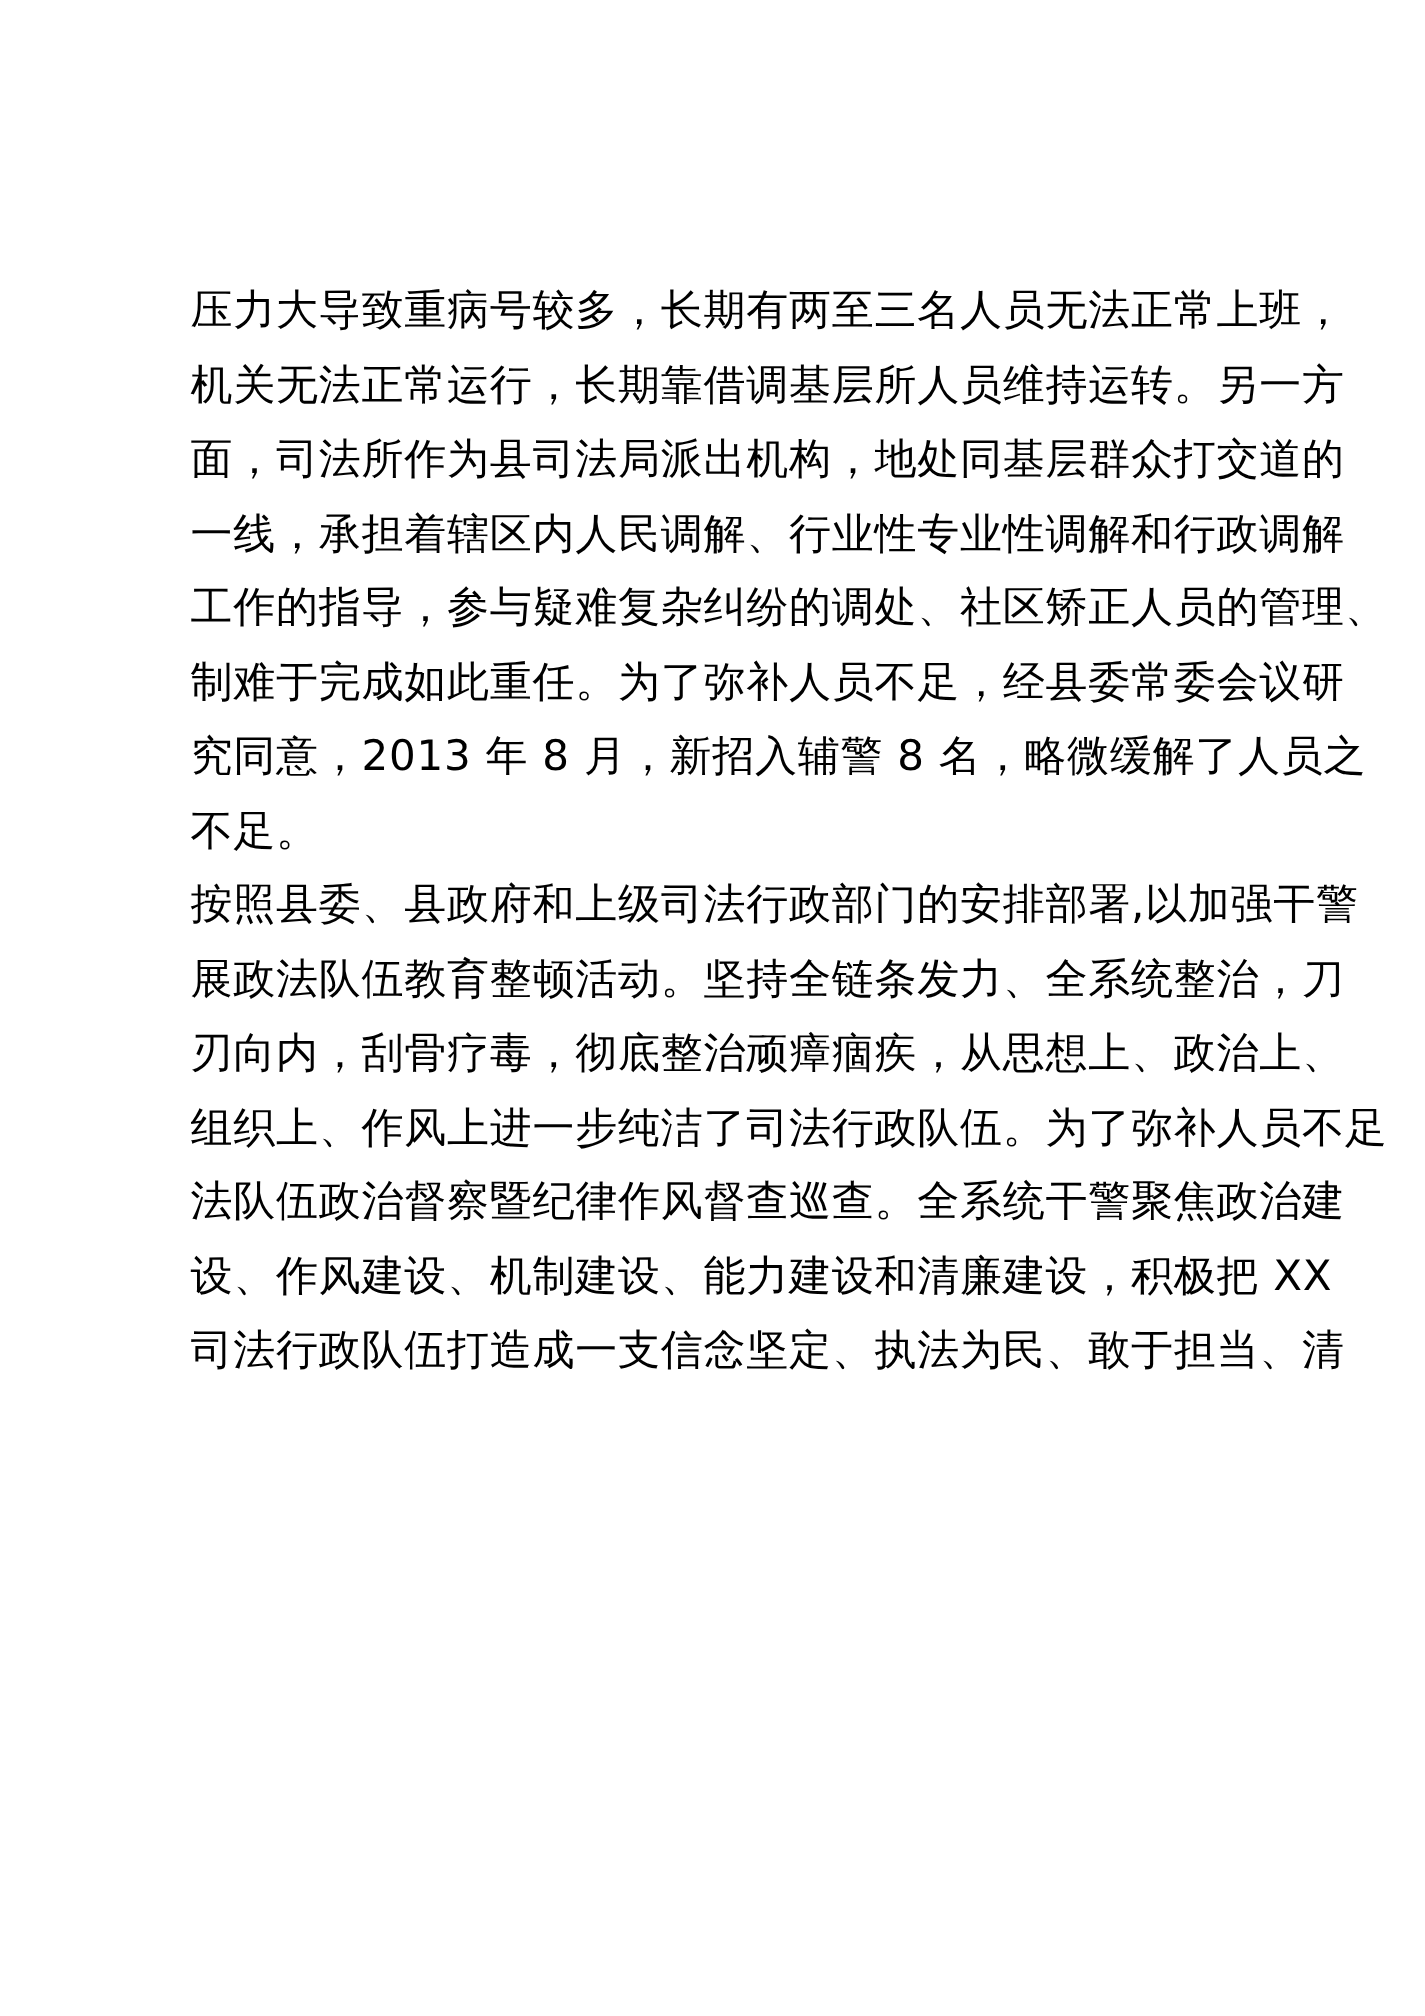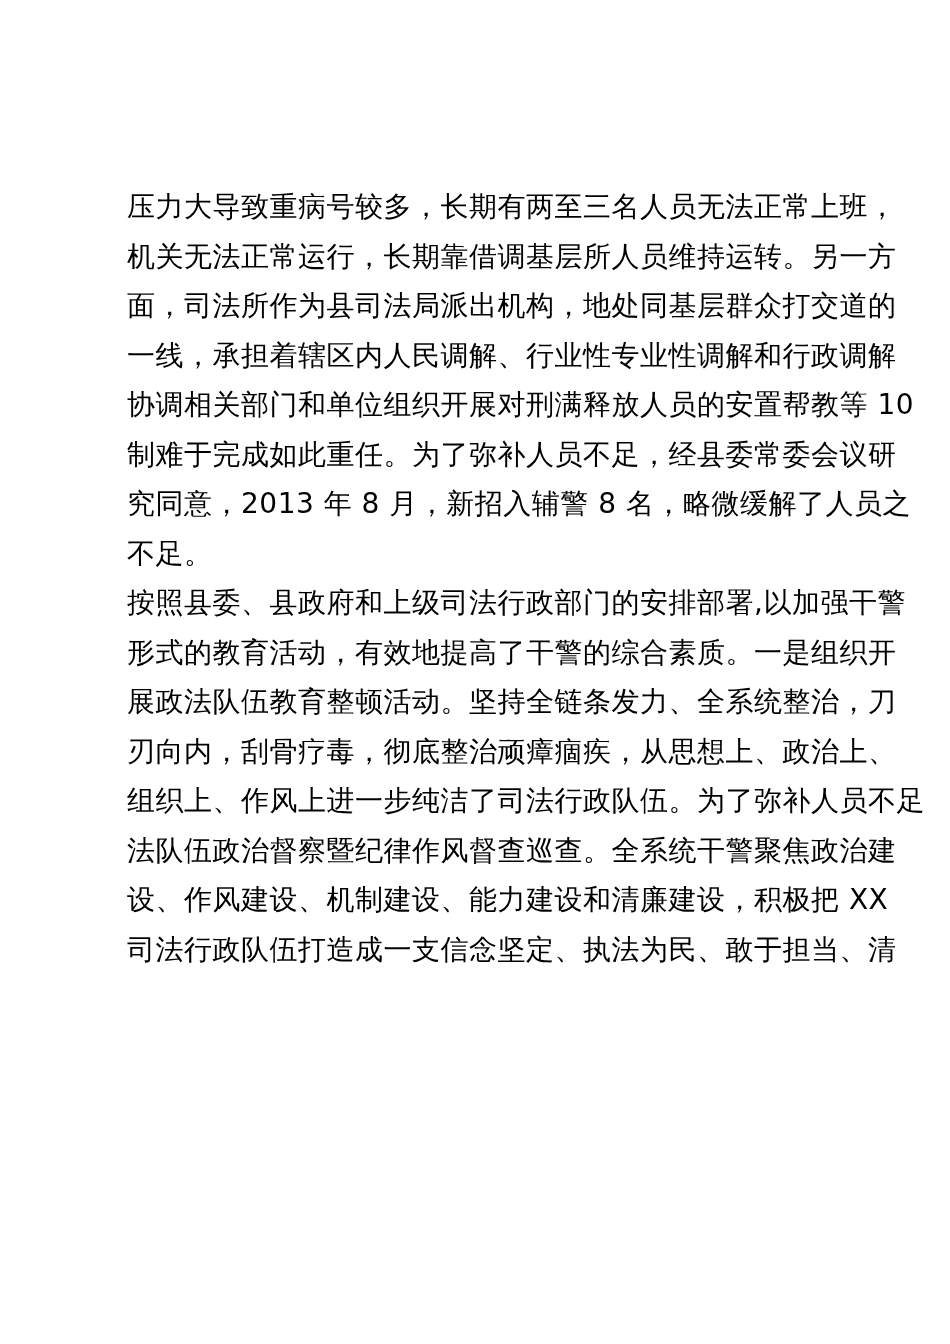--- a/index.html
+++ b/index.html
@@ -54,28 +54,27 @@
 </head>
 <body>
 
 <div class="page">
   <div class="document-body">
       <div class="paragraph">
         <div class="text-line">压力大导致重病号较多，长期有两至三名人员无法正常上班，</div>
         <div class="text-line">机关无法正常运行，长期靠借调基层所人员维持运转。另一方</div>
         <div class="text-line">面，司法所作为县司法局派出机构，地处同基层群众打交道的</div>
         <div class="text-line">一线，承担着辖区内人民调解、行业性专业性调解和行政调解</div>
-        <div class="text-line">协调相关部门和单位组织开展对刑满释放人员的安置帮教等 10</div>
+        <div class="text-line">工作的指导，参与疑难复杂纠纷的调处、社区矫正人员的管理、</div>
         <div class="text-line">制难于完成如此重任。为了弥补人员不足，经县委常委会议研</div>
         <div class="text-line">究同意，2013 年 8 月，新招入辅警 8 名，略微缓解了人员之</div>
         <div class="text-line last-line">不足。</div>
       </div>
       <div class="paragraph">
         <div class="text-line">按照县委、县政府和上级司法行政部门的安排部署,以加强干警</div>
-        <div class="text-line">形式的教育活动，有效地提高了干警的综合素质。一是组织开</div>
         <div class="text-line">展政法队伍教育整顿活动。坚持全链条发力、全系统整治，刀</div>
         <div class="text-line">刃向内，刮骨疗毒，彻底整治顽瘴痼疾，从思想上、政治上、</div>
         <div class="text-line">组织上、作风上进一步纯洁了司法行政队伍。为了弥补人员不足</div>
         <div class="text-line">法队伍政治督察暨纪律作风督查巡查。全系统干警聚焦政治建</div>
         <div class="text-line">设、作风建设、机制建设、能力建设和清廉建设，积极把 XX</div>
         <div class="text-line">司法行政队伍打造成一支信念坚定、执法为民、敢于担当、清</div>
       </div>
     </div>
 </div>
 

